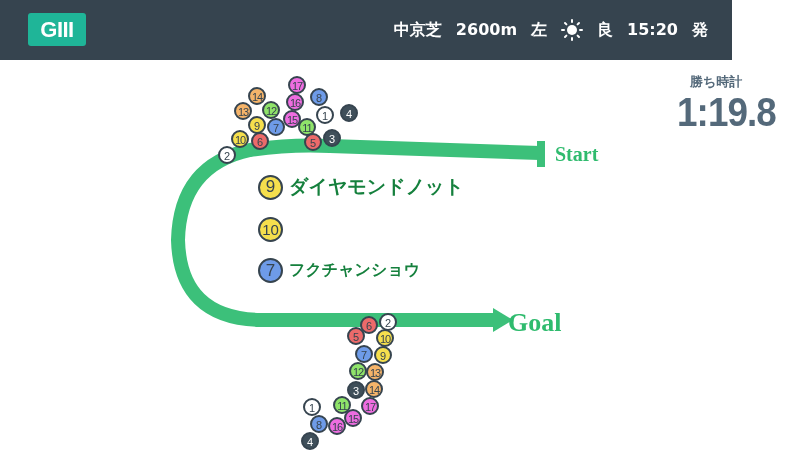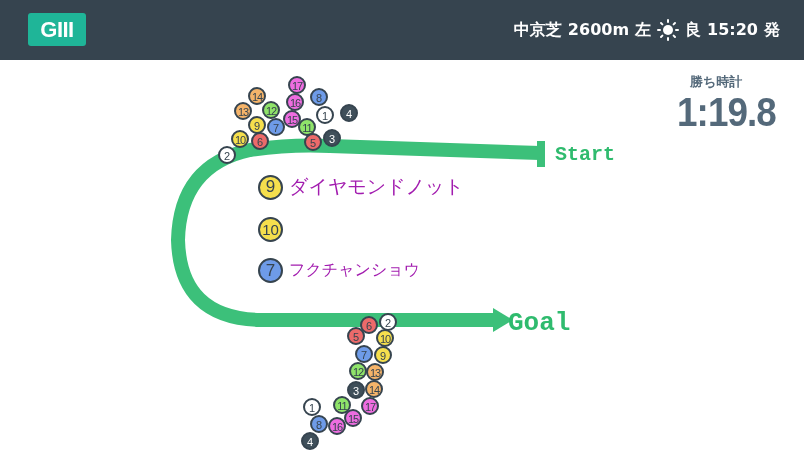--- a/index.html
+++ b/index.html
@@ -1,29 +1,29 @@
 <!DOCTYPE html>
 <html><head>
 <meta charset="utf-8">
 <style>
   html,body{margin:0;padding:0;}
   body{width:812px;height:456px;position:relative;background:#ffffff;overflow:hidden;font-family:"DejaVu Sans",sans-serif;}
-  .header{position:absolute;left:0;top:0;width:804px;height:60px;background:#36444f;}
+  .header{position:absolute;left:0;top:0;width:732px;height:60px;background:#36444f;}
   .grade{position:absolute;left:28px;top:13px;width:58px;height:33px;background:#1fb598;border-radius:3px;color:#fff;font-weight:bold;font-size:22px;line-height:33px;text-align:center;letter-spacing:-0.5px;font-family:"Liberation Sans",sans-serif;}
   .race-name{position:absolute;left:97px;top:8px;color:#fff;font-size:31px;font-weight:bold;line-height:42px;letter-spacing:0px;white-space:nowrap;}
-  .race-info{position:absolute;right:24px;top:18px;color:#fff;font-size:16px;font-weight:bold;line-height:24px;white-space:nowrap;display:flex;align-items:center;gap:6px;}
+  .race-info{position:absolute;right:24px;top:18px;color:#fff;font-size:16px;font-weight:bold;line-height:24px;white-space:nowrap;display:flex;align-items:center;gap:14px;}
   .sun{display:inline-block;width:22px;height:22px;position:relative;}
   .label-time{position:absolute;left:690px;top:73px;color:#54697a;font-size:13px;font-weight:bold;}
   .win-time{position:absolute;left:677px;top:90px;color:#54697a;font-size:40px;font-weight:bold;font-family:"Liberation Sans",sans-serif;letter-spacing:-1px;transform:scaleX(0.92);transform-origin:left;}
   svg.course{position:absolute;left:0;top:0;}
   .ball-text{font-family:"Liberation Sans",sans-serif;font-size:11px;text-anchor:middle;dominant-baseline:central;}
   .podium{position:absolute;left:258px;display:flex;align-items:center;gap:6px;}
   .pball{width:25px;height:25px;border-radius:50%;border:2.5px solid #36444f;box-sizing:border-box;display:flex;align-items:center;justify-content:center;font-family:"Liberation Sans",sans-serif;font-size:17px;color:#36444f;}
-  .pname{color:#a21caf;font-weight:normal;white-space:nowrap;}
-  .lbl{position:absolute;color:#2fbb6e;font-weight:bold;font-family:Liberation Mono, monospace;}
+  .pname{color:#15803d;font-weight:bold;white-space:nowrap;}
+  .lbl{position:absolute;color:#2fbb6e;font-weight:bold;font-family:Liberation Serif, serif;}
 </style>
 </head>
 <body>
 
 <div class="header">
   <div class="grade">GIII</div>
   <div class="race-info">
     <span>中京芝</span>
     <span>2600m</span>
     <span>左</span>

